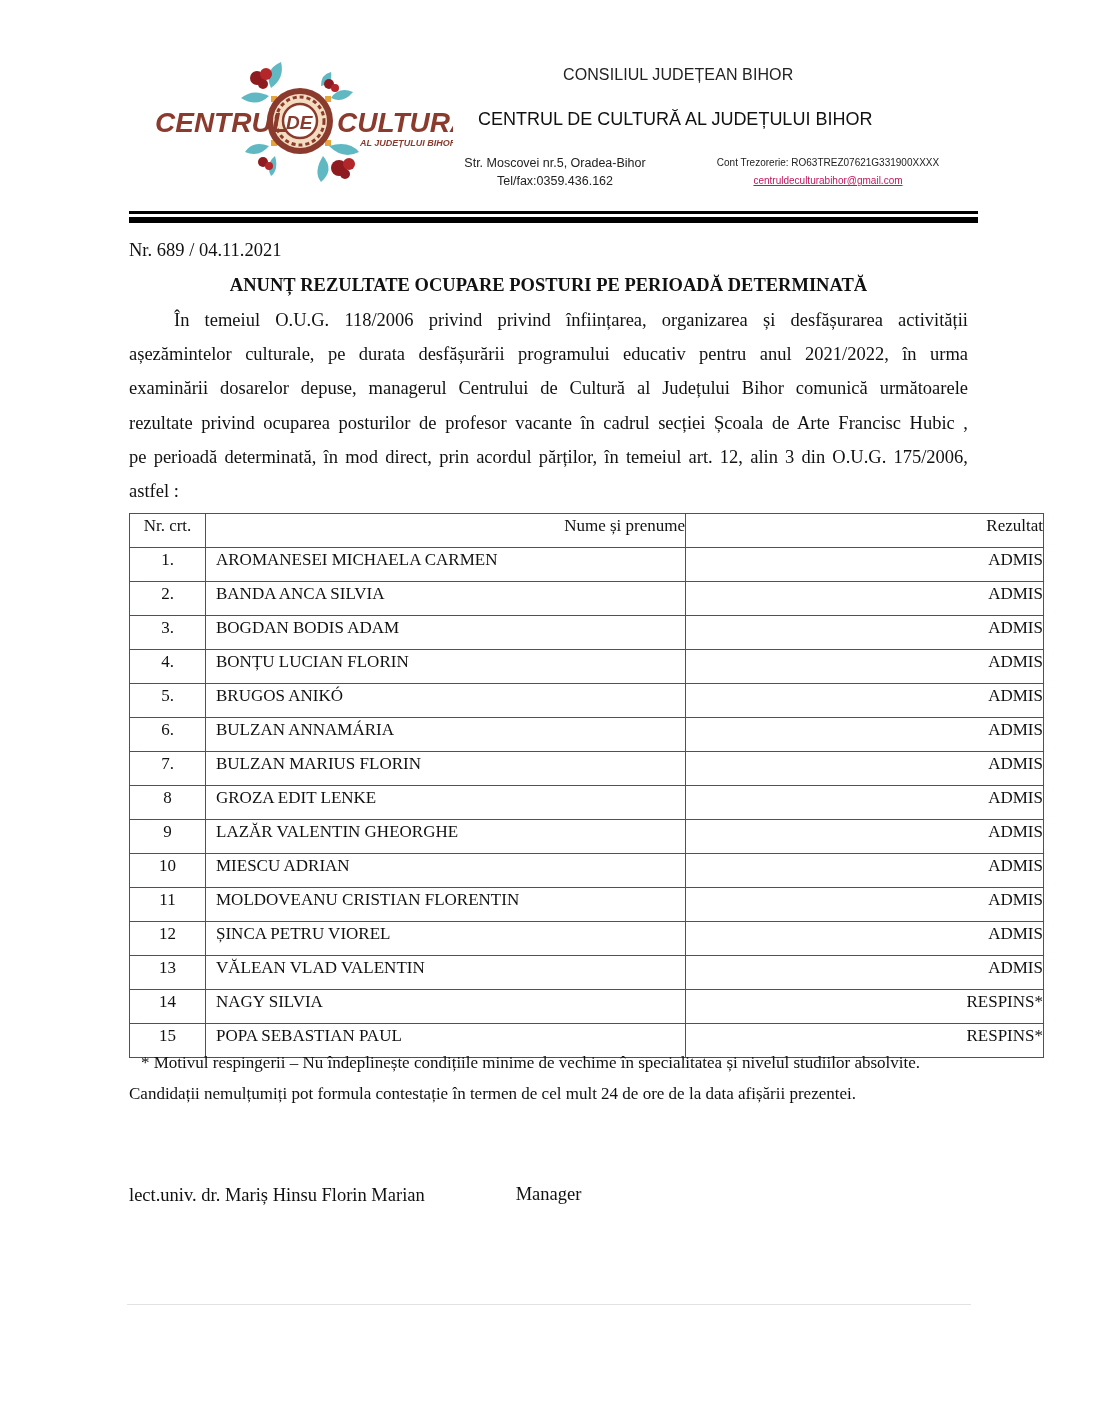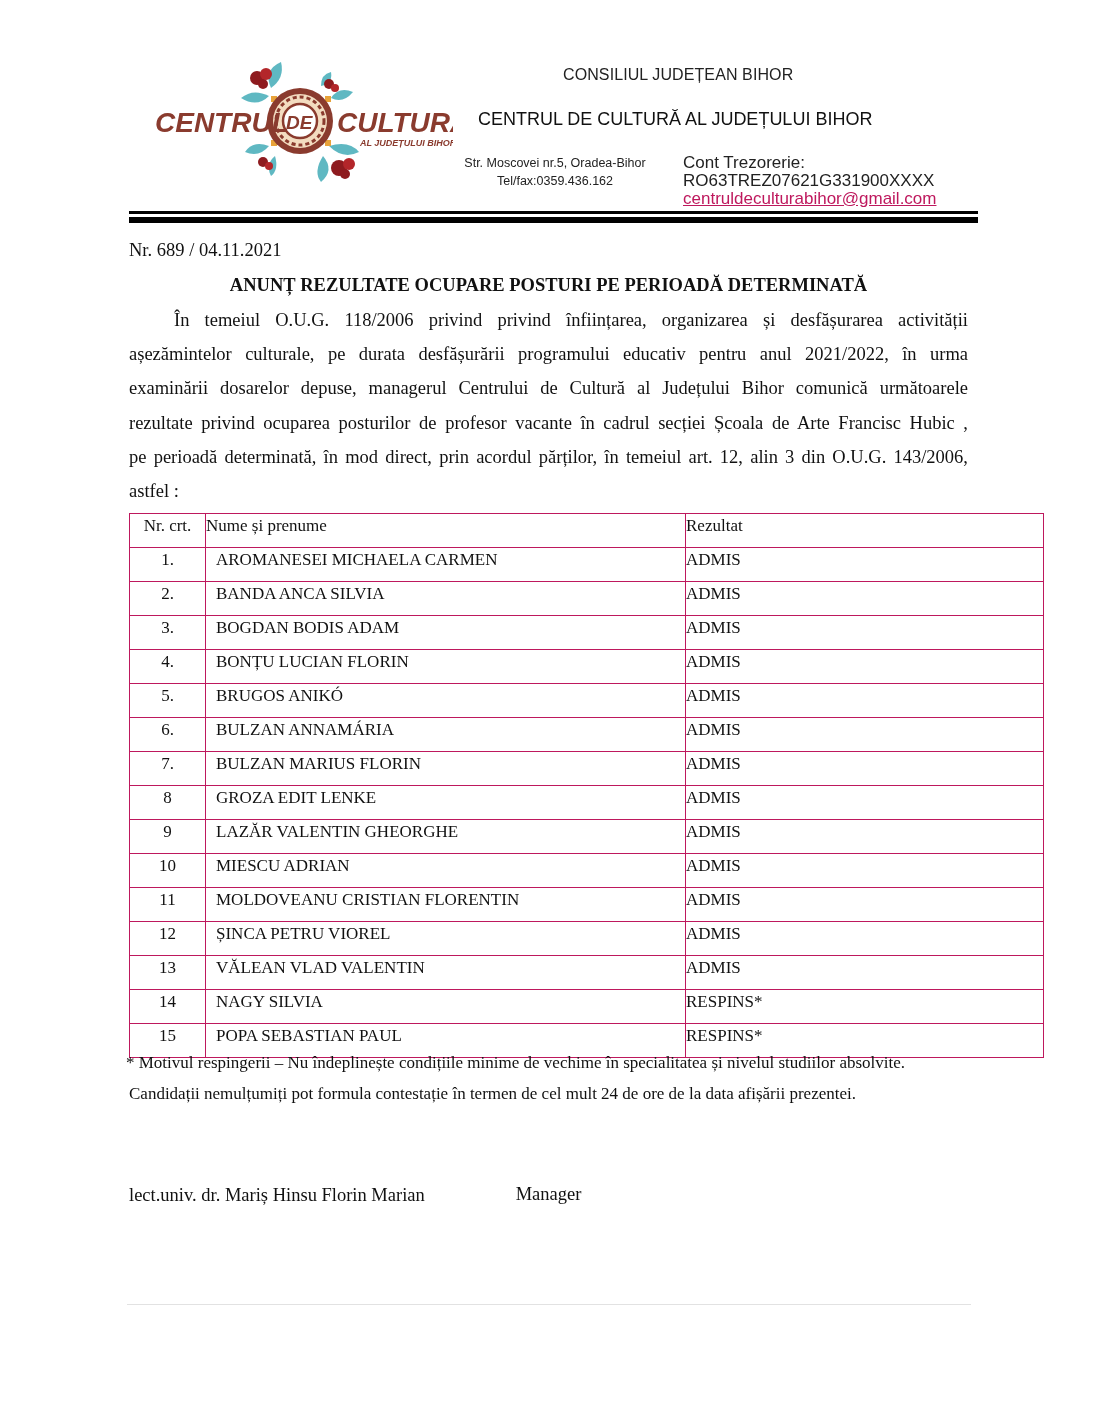--- a/index.html
+++ b/index.html
@@ -5,45 +5,45 @@
   html, body { margin: 0; padding: 0; background: #ffffff; }
   body { width: 1096px; height: 1419px; position: relative; overflow: hidden; color: #111; font-family: "Liberation Serif", serif; }
   .abs { position: absolute; }
 
   
   .logo { left: 153px; top: 60px; width: 300px; height: 122px; font-style: italic; }
   .logo svg { display: block; }
   .hdr-council { left: 563px; top: 66px; font-family: "Liberation Sans", sans-serif; font-size: 16px; color: #222; letter-spacing: 0.1px; }
   .hdr-org { left: 478px; top: 109px; font-family: "Liberation Sans", sans-serif; font-size: 18px; font-weight: normal; color: #111; }
   .hdr-addr { left: 455px; top: 154px; width: 200px; text-align: center; font-family: Liberation Sans, sans-serif; font-size: 12.5px; color: #222; line-height: 18px; }
-  .hdr-acct { left: 683px; top: 154px; width: 290px; text-align: left; font-family: "Liberation Sans", sans-serif; font-size: 17px; color: #222; line-height: 18px; }
+  .hdr-acct { left: 683px; top: 154px; width: 290px; text-align: center; font-family: "Liberation Sans", sans-serif; font-size: 10px; color: #222; line-height: 18px; }
   .hdr-acct a { color: #be185d; text-decoration: underline; }
   .rule-thin { left: 129px; top: 211px; width: 849px; height: 3px; background: #000; }
   .rule-thick { left: 129px; top: 217px; width: 849px; height: 6px; background: #000; }
 
   
   .docno { left: 129px; top: 240px; font-size: 18.5px; }
   .title { left: 129px; top: 275px; width: 839px; text-align: center; font-size: 18.5px; font-weight: bold; }
   .para { left: 129px; top: 303px; width: 839px; font-size: 18.5px; line-height: 34.2px; text-align: justify; }
   .para .ln { display: block; text-align: justify; text-align-last: justify; white-space: nowrap; }
   .para .ln.last { text-align-last: left; }
   .para .ln.indent { text-indent: 45px; }
 
   
   table.results { position: absolute; left: 129px; top: 513px; width: 915px; border-collapse: collapse; font-size: 17px; }
   table.results td, table.results th { border: 1px solid #be185d; height: 31px; padding: 0; vertical-align: top; font-weight: normal; }
   table.results th { padding-top: 2px; }
   table.results td { padding-top: 2px; }
   .c-nr { width: 75px; text-align: center; }
   .c-name { width: 469px; text-align: left; padding-left: 10px !important; }
-  .c-name-h { text-align: left; }
-  .c-res { text-align: left; }
-
-  
-  .note1 { left: 126px; top: 1053px; font-size: 17px; }
+  .c-name-h { text-align: right; }
+  .c-res { text-align: right; }
+
+  
+  .note1 { left: 141px; top: 1053px; font-size: 17px; }
   .note2 { left: 129px; top: 1084px; font-size: 17px; }
   .mgr { left: 129px; top: 1184px; width: 839px; text-align: center; font-size: 18.5px; }
   .mgr-name { left: 129px; top: 1185px; width: 839px; font-size: 18.5px; }
   .footer-rule { left: 127px; top: 1304px; width: 844px; height: 1px; background: #e2e2e2; }
 </style>
 </head>
 <body>
 
 <div class="abs logo">
   <svg width="300" height="122" viewBox="0 0 300 122" xmlns="http://www.w3.org/2000/svg">
@@ -99,21 +99,21 @@
 <div class="abs rule-thick"></div>
 
 <div class="abs docno">Nr. 689 / 04.11.2021</div>
 <div class="abs title">ANUNȚ REZULTATE OCUPARE POSTURI PE PERIOADĂ DETERMINATĂ</div>
 
 <div class="abs para">
   <span class="ln indent">În temeiul O.U.G. 118/2006 privind privind înființarea, organizarea și desfășurarea activității</span>
   <span class="ln">așezămintelor culturale, pe durata desfășurării programului educativ pentru anul 2021/2022, în urma</span>
   <span class="ln">examinării dosarelor depuse,  managerul Centrului de Cultură al Județului Bihor comunică următoarele</span>
   <span class="ln">rezultate privind ocuparea posturilor de profesor vacante în cadrul secției Școala de Arte Francisc Hubic ,</span>
-  <span class="ln">pe perioadă determinată, în mod direct, prin acordul părților, în temeiul art. 12, alin 3 din O.U.G. 143/2006,</span>
+  <span class="ln">pe perioadă determinată, în mod direct, prin acordul părților, în temeiul art. 12, alin 3 din O.U.G. 175/2006,</span>
   <span class="ln last">astfel :</span>
 </div>
 
 <table class="results">
   <thead>
     <tr>
       <th class="c-nr">Nr. crt.</th>
       <th class="c-name-h" style="width:469px">Nume și prenume</th>
       <th class="c-res">Rezultat</th>
     </tr>

